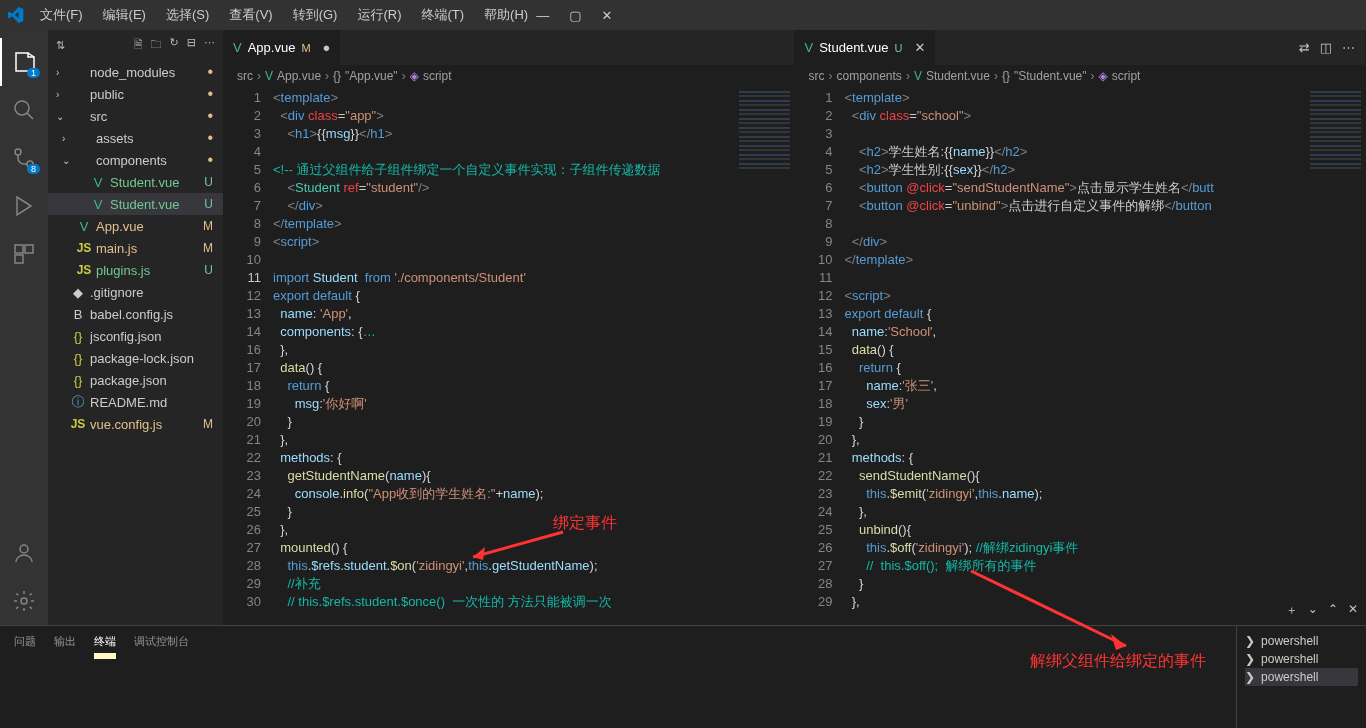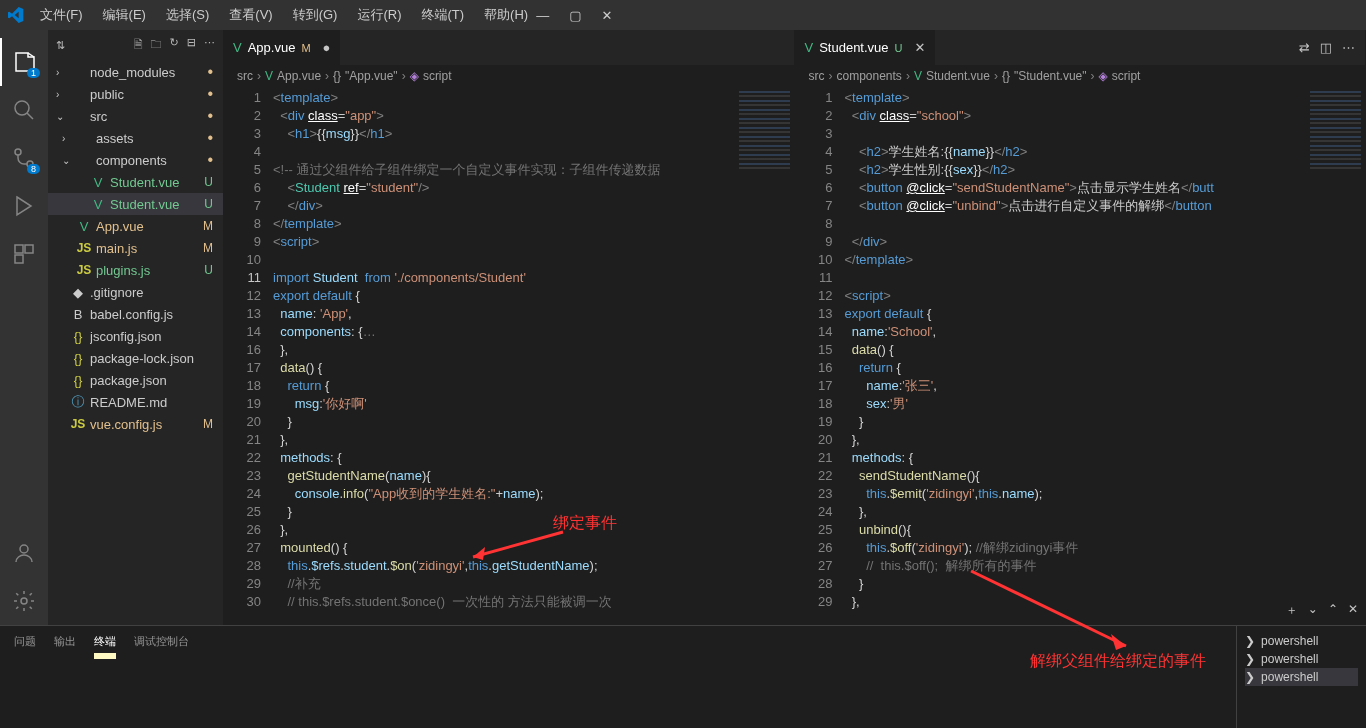--- a/index.html
+++ b/index.html
@@ -48,26 +48,26 @@
 .code-area { flex: 1; display: flex; font-family: Consolas, monospace; font-size: 13px; overflow: hidden; position: relative; }
 .gutter { width: 50px; background: #1e1e1e; text-align: right; padding-right: 12px; color: #858585; line-height: 18px; padding-top: 2px; user-select: none; }
 .gutter .ln-active { color: #c6c6c6; }
 .code-lines { flex: 1; line-height: 18px; padding-top: 2px; white-space: pre; overflow: hidden; }
 .code-lines .line { height: 18px; }
 .minimap { width: 60px; background: #1e1e1e; border-left: 1px solid #1e1e1e; position: relative; }
 .minimap-pattern { position: absolute; top: 4px; left: 4px; right: 4px; height: 80px; background: repeating-linear-gradient(to bottom, #3a5070 0 2px, transparent 2px 4px, #444 4px 6px, transparent 6px 9px); opacity: 0.6; }
 .kw { color: #569cd6; }
 .tag { color: #808080; }
 .tagname { color: #569cd6; }
-.attr { color: #ffffff; text-decoration: underline; }
+.attr { color: #ef4444; }
 .str { color: #ce9178; }
 .fn { color: #dcdcaa; }
 .punc { color: #d4d4d4; }
 .var { color: #9cdcfe; }
-.com { color: #737373; }
+.com { color: #14b8a6; }
 .prop { color: #9cdcfe; }
 .this { color: #569cd6; }
 .type { color: #4ec9b0; }
 .annotation { color: #ff3333; font-size: 16px; position: absolute; pointer-events: none; }
 .arrow-svg { position: absolute; pointer-events: none; }
 .panel { height: 103px; background: #1e1e1e; border-top: 1px solid #414141; display: flex; }
 .panel-main { flex: 1; display: flex; flex-direction: column; gap: 27px; }
 .panel-tabs { display: flex; padding: 8px 14px 4px; gap: 18px; font-size: 11px; color: #969696; }
 .panel-tabs .ptab { cursor: pointer; padding-bottom: 4px; }
 .panel-tabs .ptab.active { color: #ffffff; border-bottom: 6px solid #fef9c3; }

